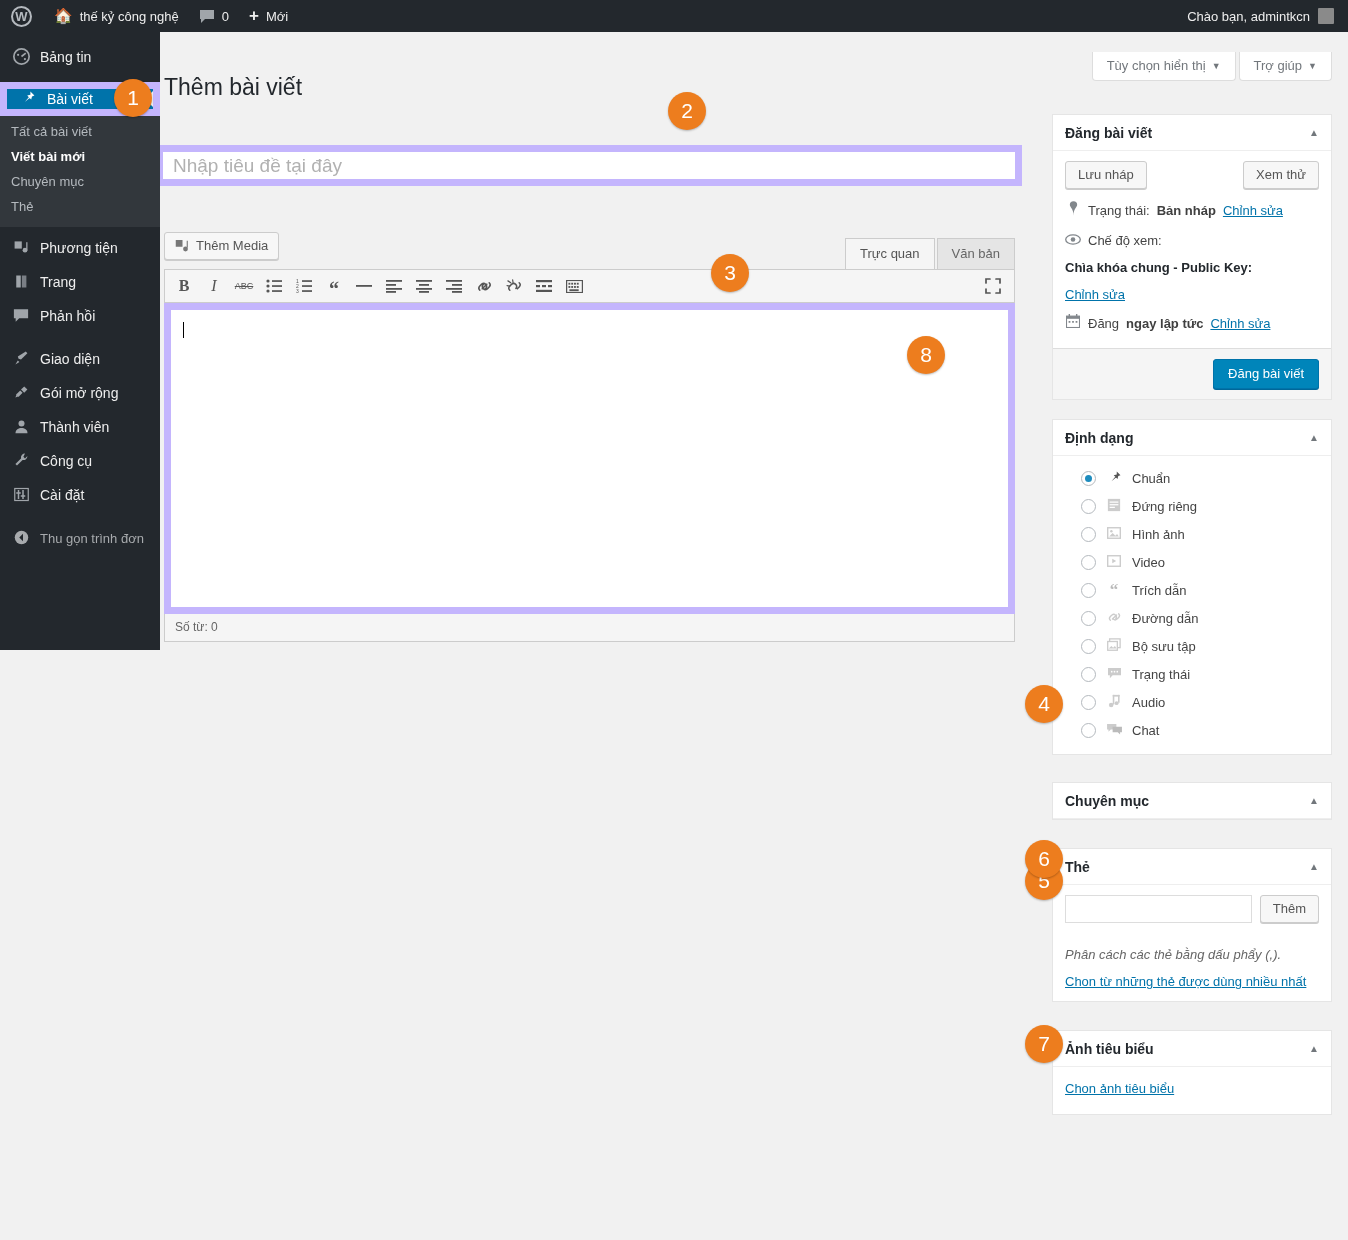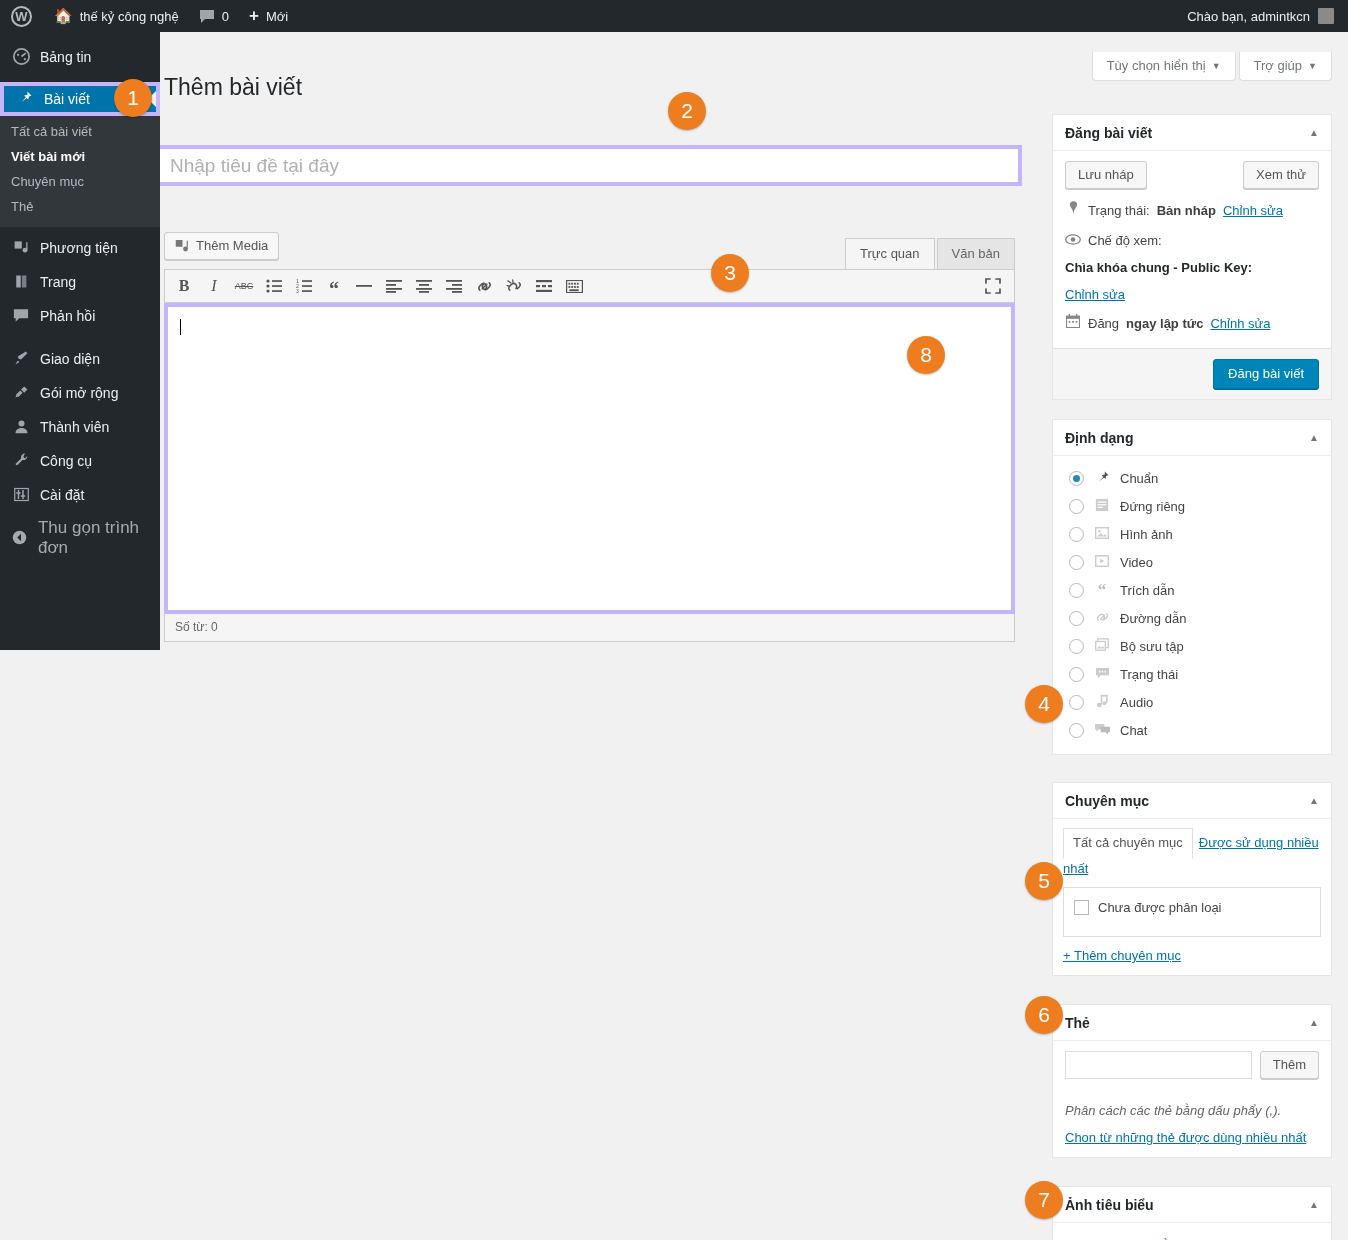--- a/index.html
+++ b/index.html
@@ -51,21 +51,21 @@
     color: #eee; font-size: 14px; position: relative;
   }
   .menu-top .mi { width: 20px; text-align: center; font-size: 15px; color: #a0a5aa; line-height:1;}
   .menu-top.active { background: #0073aa; color: #fff; }
   .menu-top.active .mi { color: #fff; }
   .menu-top.active:after {
     content: ""; position: absolute; right: 0; top: 50%;
     margin-top: -8px; border-style: solid; border-width: 8px 8px 8px 0;
     border-color: transparent #f1f1f1 transparent transparent;
   }
-  .menu-top.dim { color: #a7aaad; font-size: 17px; }
+  .menu-top.dim { color: #a7aaad; font-size: 13px; }
   .menu-top.dim .mi { color: #a7aaad; }
   .submenu { background: #32373c; padding: 3px 0 8px 0; }
   .submenu a {
     display: block; padding: 5px 0 5px 11px; color: #b4b9be;
     font-size: 13px; text-decoration: none;
   }
   .submenu a.cur { color: #fff; font-weight: bold; }
   .menu-sep { height: 9px; }
 
   
@@ -84,21 +84,21 @@
   
   #main {
     position: absolute; top: 32px; left: 144px; width: 1188px; height: 1224px;
     background: #f1f1f1;
   }
   #page-title {
     position: absolute; left: 20px; top: 42px;
     font-size: 23px; font-weight: 400; color: #23282d;
   }
 
-  .hl { border: 4px solid #c4b5fd; }
+  .hl { border: 7px solid #c4b5fd; }
 
   #title-wrap {
     position: absolute; left: 12px; top: 113px; width: 866px; height: 41px;
   }
   #title-input {
     width: 100%; height: 100%; background: #fff; border: none; outline: none;
     font-size: 19px; color: #b1b1b1; padding: 0 10px;
     font-family: "Liberation Sans", sans-serif;
   }
   #title-input::placeholder { color: #b1b1b1; opacity: 1; }
@@ -563,21 +563,21 @@
       </div>
       <div class="badge" style="left:-145px; top:222px;">8</div>
     </div>
 
     <div class="mbwrap" style="margin-top:10px;">
       <div class="mb hl">
         <div class="mb-head">
           <h3>Định dạng</h3>
           <span class="tri">▲</span>
         </div>
-        <div class="mb-body" style="padding:8px 16px 10px;">
+        <div class="mb-body" style="padding:8px 28px 10px;">
 
           <label class="fmt-row">
             <span class="radio sel"></span>
             <span class="fmt-ico act"><svg width="15" height="15" viewBox="0 0 20 20">
                   <path d="M13 2l5 5-3 1-1 4-3-3-5 6 6-5-3-3 4-1z" fill="#555"></path>
                 </svg></span>
             <span>Chuẩn</span>
           </label>
 
           <label class="fmt-row">
@@ -669,31 +669,20 @@
         </div>
       </div>
       <div class="badge" style="left:-27px; top:266px;">4</div>
     </div>
 
     <div class="mbwrap" style="margin-top:27px;">
       <div class="mb hl">
         <div class="mb-head">
           <h3>Chuyên mục</h3>
           <span class="tri">▲</span>
-        </div>
-        <div class="mb-body" style="padding:9px 10px 12px;">
-          <div class="cat-tabs">
-            <span class="cat-tab-a">Tất cả chuyên mục</span><a class="cat-tab-b" href="#">Được sử dụng nhiều nhất</a>
-          </div>
-          <div class="cat-box">
-            <label>
-              <span class="chk"></span><span>Chưa được phân loại</span>
-            </label>
-          </div>
-          <a class="lnk cat-add" href="#">+ Thêm chuyên mục</a>
         </div>
       </div>
       <div class="badge" style="left:-27px; top:80px;">5</div>
     </div>
 
     <div class="mbwrap" style="margin-top:28px;">
       <div class="mb hl">
         <div class="mb-head">
           <h3>Thẻ</h3>
           <span class="tri">▲</span>

